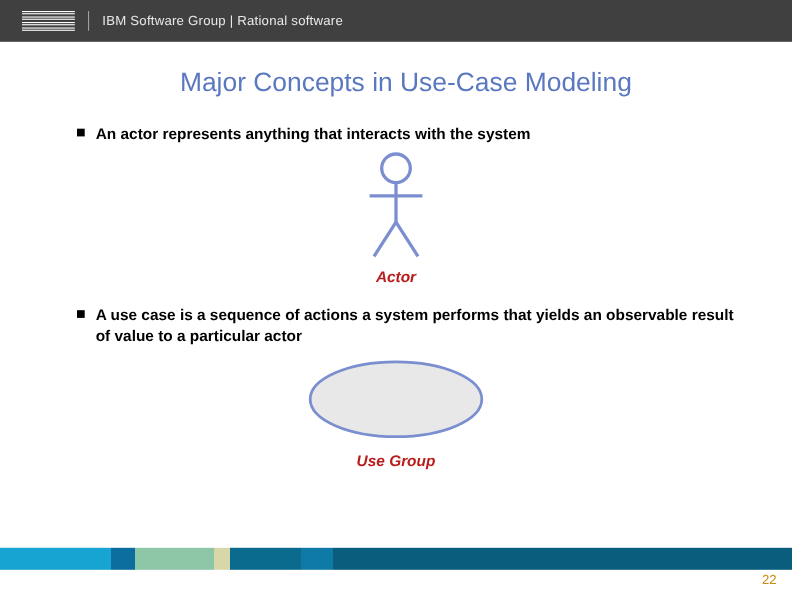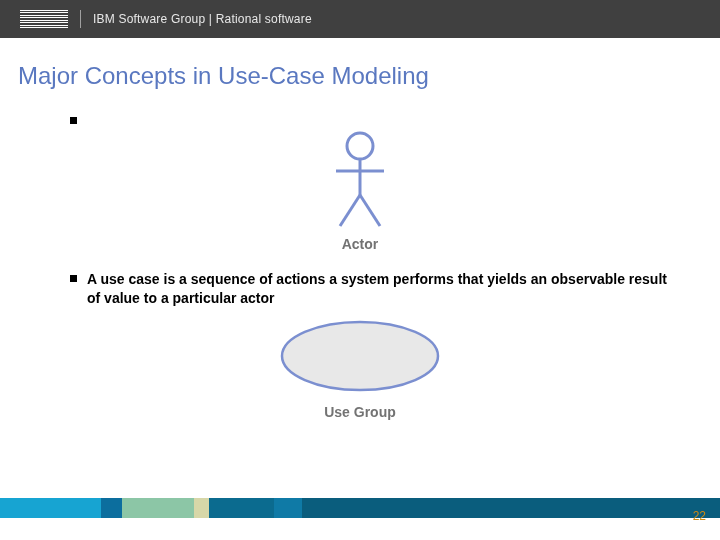--- a/index.html
+++ b/index.html
@@ -42,20 +42,21 @@
   .header-text {
     color: #e8e8e8;
     font-size: 12px;
     letter-spacing: 0.2px;
   }
   .slide-title {
     color: #5a78c0;
     font-size: 24px;
     font-weight: 400;
     margin: 24px 0 22px 18px;
+    text-align: center;
   }
   .bullet-row {
     display: flex;
     align-items: flex-start;
     margin-left: 70px;
     margin-right: 40px;
   }
   .bullet-square {
     width: 7px;
     height: 7px;
@@ -74,24 +75,25 @@
     width: 100%;
     display: flex;
     flex-direction: column;
     align-items: center;
   }
   .stick-figure {
     margin-top: 6px;
     margin-bottom: 6px;
   }
   .figure-label {
-    color: #737373;
+    color: #b91c1c;
     font-size: 14px;
     font-weight: 700;
     text-align: center;
+    font-style: italic;
   }
   .oval-box {
     margin-top: 8px;
     margin-bottom: 8px;
   }
   .footer-bar {
     position: absolute;
     left: 0;
     bottom: 22px;
     width: 100%;
@@ -101,21 +103,21 @@
       #0c6e9e 14%, #0c6e9e 17%,
       #8cc6a6 17%, #8cc6a6 27%,
       #d7d7a8 27%, #d7d7a8 29%,
       #0b6b8f 29%, #0b6b8f 38%,
       #0f7aa6 38%, #0f7aa6 42%,
       #0a5d7d 42%, #0a5d7d 100%);
   }
   .page-number {
     position: absolute;
     right: 14px;
-    bottom: 17px;
+    bottom: 6px;
     color: #d08a12;
     font-size: 12px;
     font-weight: 400;
   }
 </style>
 </head>
 <body>
 
 <div class="header-bar">
   <div class="ibm-logo" aria-label="IBM">
@@ -129,20 +131,21 @@
     <div class="ibm-logo-bar"></div>
   </div>
   <div class="header-divider"></div>
   <div class="header-text">IBM Software Group | Rational software</div>
 </div>
 
 <div class="slide-title">Major Concepts in Use-Case Modeling</div>
 
 <div class="bullet-row">
   <div class="bullet-square"></div>
+  <div class="bullet-text">An actor represents anything that interacts with the system</div>
 </div>
 <div class="figure-area">
   <svg class="stick-figure" width="60" height="100" viewBox="0 0 60 100">
     <circle cx="30" cy="16" r="13" fill="none" stroke="#7b8fd0" stroke-width="3"></circle>
     <line x1="30" y1="29" x2="30" y2="65" stroke="#7b8fd0" stroke-width="3"></line>
     <line x1="6" y1="41" x2="54" y2="41" stroke="#7b8fd0" stroke-width="3"></line>
     <line x1="30" y1="65" x2="10" y2="96" stroke="#7b8fd0" stroke-width="3"></line>
     <line x1="30" y1="65" x2="50" y2="96" stroke="#7b8fd0" stroke-width="3"></line>
   </svg>
   <div class="figure-label">Actor</div>

